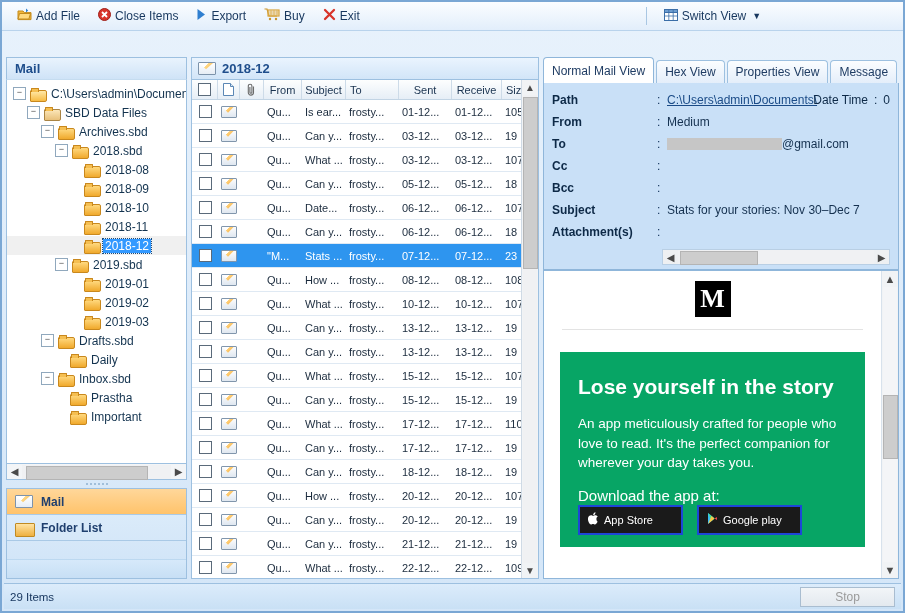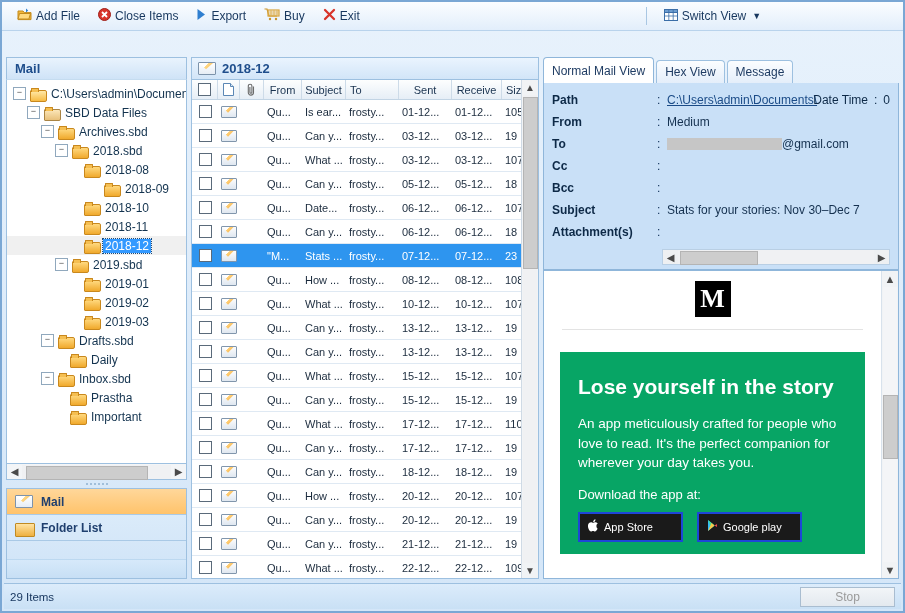--- a/index.html
+++ b/index.html
@@ -117,21 +117,21 @@
   .hh .trk{flex:1;height:14px;position:relative;background:#f0f1f3;}
   .hh .thb{position:absolute;left:2px;top:1px;width:76px;height:12px;background:#cdcdcd;border:1px solid #b4b4b4;}
   .preview{flex:1;border:1px solid #8fb6da;background:#fff;display:flex;overflow:hidden;min-height:0;box-sizing:border-box;}
   .pvbody{flex:1;overflow:hidden;background:#fff;min-width:0;}
   .mlogo{width:36px;height:36px;background:#000;color:#fff;font-family:"Liberation Serif",serif;font-size:26px;font-weight:bold;
     display:flex;align-items:center;justify-content:center;margin:10px auto 0 auto;}
   .hr{border-top:1px solid #e3e3e3;margin:12px 18px 0 18px;}
   .promo{background:#0ba360;background:#07a565;margin:22px 16px 0 16px;padding:22px 18px 12px 18px;color:#fff;}
   .promo h2{margin:0 0 14px 0;font-size:21px;line-height:1.25;font-weight:bold;}
   .promo p{margin:0 0 14px 0;font-size:13.5px;line-height:1.45;}
-  .promo .dl{font-size:13px;margin-bottom:10px;}
+  .promo .dl{font-size:15px;margin-bottom:1px;}
   .stores{display:flex;gap:14px;}
   .store{width:105px;height:30px;background:#1a1a1a;border:2px solid #1e46d8;display:flex;align-items:center;gap:5px;padding-left:8px;box-sizing:border-box;color:#fff;font-size:11px;}
   .pvscroll{width:16px;background:#f1f3f5;border-left:1px solid #d8e2ec;display:flex;flex-direction:column;align-items:center;flex:none;}
   .pvscroll .arw{height:16px;line-height:16px;font-size:11px;color:#4a4a4a;}
   .pvscroll .trk{flex:1;width:14px;position:relative;background:#f4f5f7;}
   .pvscroll .thb{position:absolute;left:0;top:108px;width:13px;height:62px;background:#cdcdcd;border:1px solid #b4b4b4;}
   
   .status{
     position:absolute;left:2px;right:2px;bottom:2px;height:26px;
     background:linear-gradient(#dcecfb,#c9e0f5);border-top:1px solid #9dc0e0;
@@ -244,21 +244,21 @@
             </span>
             <span class="lbl">2018.sbd</span>
           </div>
           <div class="tnode" style="padding-left: 62px;">
             <span class="exp none"></span>
             <span class="fold">
               <i></i>
             </span>
             <span class="lbl">2018-08</span>
           </div>
-          <div class="tnode" style="padding-left: 82px;">
+          <div class="tnode" style="padding-left: 62px;">
             <span class="exp none"></span>
             <span class="fold">
               <i></i>
             </span>
             <span class="lbl">2018-09</span>
           </div>
           <div class="tnode" style="padding-left: 62px;">
             <span class="exp none"></span>
             <span class="fold">
               <i></i>
@@ -782,20 +782,21 @@
           </div>
         </div>
       </div>
 
     </div>
 
     <div class="rightpane">
       <div class="tabstrip">
         <div class="tab active">Normal Mail View</div>
         <div class="tab">Hex View</div>
+        <div class="tab">Properties View</div>
         <div class="tab" style="margin-right:0">Message</div>
 
       </div>
 
       <div class="hdrpanel">
         <div class="dtwrap">
           <span>Date Time</span>
           <span style="margin:0 6px">:</span>
           <span>0</span>
         </div>

